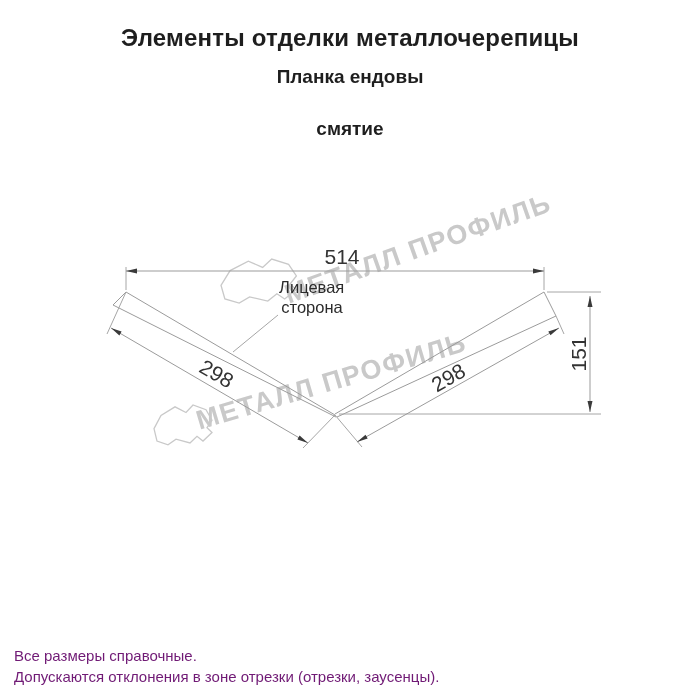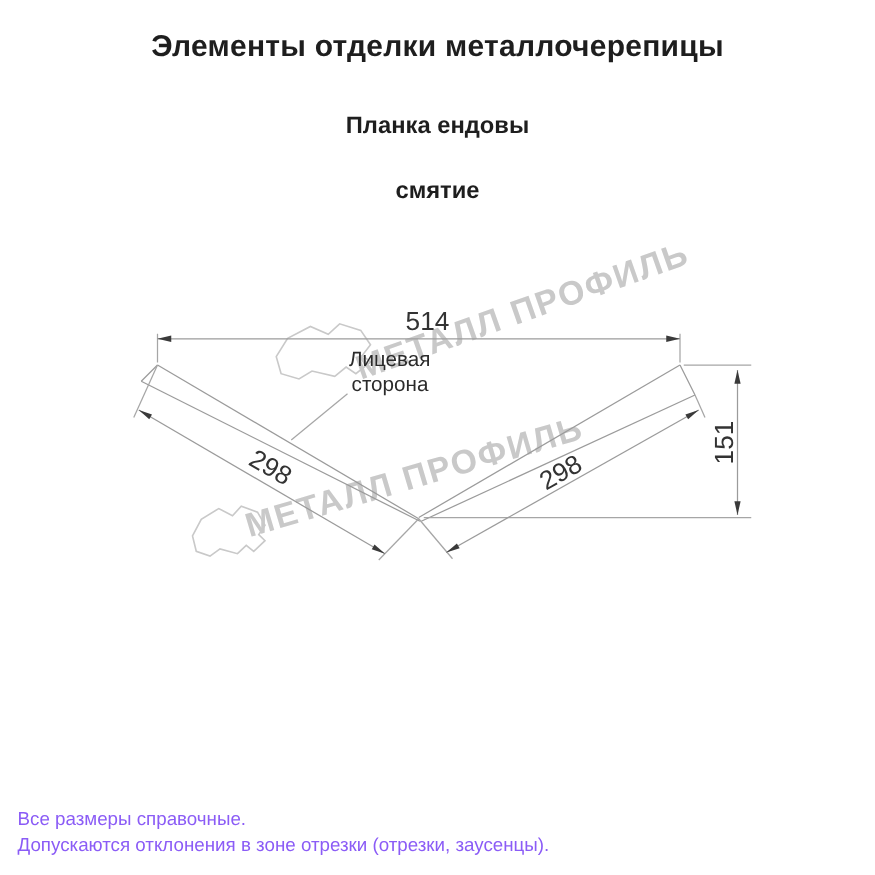--- a/index.html
+++ b/index.html
@@ -1,22 +1,22 @@
 <!DOCTYPE html>
 <html><head>
 <meta charset="utf-8">
 <style>
   html,body{margin:0;padding:0;background:#ffffff;}
   .page{position:relative;width:700px;height:700px;background:#ffffff;overflow:hidden;
         font-family:"Liberation Sans", sans-serif;}
   .hdr{position:absolute;left:0;width:700px;text-align:center;color:#1e1e1e;}
   .title{top:24px;font-size:24px;font-weight:700;letter-spacing:.2px;}
-  .subtitle{top:88px;font-size:19px;font-weight:700;line-height:26px;white-space:pre-line;}
+  .subtitle{top:64px;font-size:19px;font-weight:700;line-height:26px;white-space:pre-line;}
   .model{top:131px;font-size:21px;font-weight:700;}
-  .footer{position:absolute;left:14px;top:645px;font-size:15px;line-height:21px;color:#8b5cf6;}
+  .footer{position:absolute;left:14px;top:645px;font-size:15px;line-height:21px;color:#701a75;}
   svg{position:absolute;left:0;top:0;}
   .ln{stroke:#9b9b9b;stroke-width:1;fill:none;}
   .ext{stroke:#a6a6a6;stroke-width:1;fill:none;}
   .arr{fill:#3a3a3a;stroke:none;}
   .dimtxt{fill:#333333;font-family:"Liberation Sans",sans-serif;font-size:21px;}
   .lbl{fill:#2b2b2b;font-family:"Liberation Sans",sans-serif;font-size:16.5px;}
   .wm{fill:#c9c9c9;font-family:"Liberation Sans",sans-serif;font-size:27px;font-weight:700;letter-spacing:1.5px;}
   .wmcloud{stroke:#c9c9c9;stroke-width:1.3;fill:none;}
 </style>
 </head>

